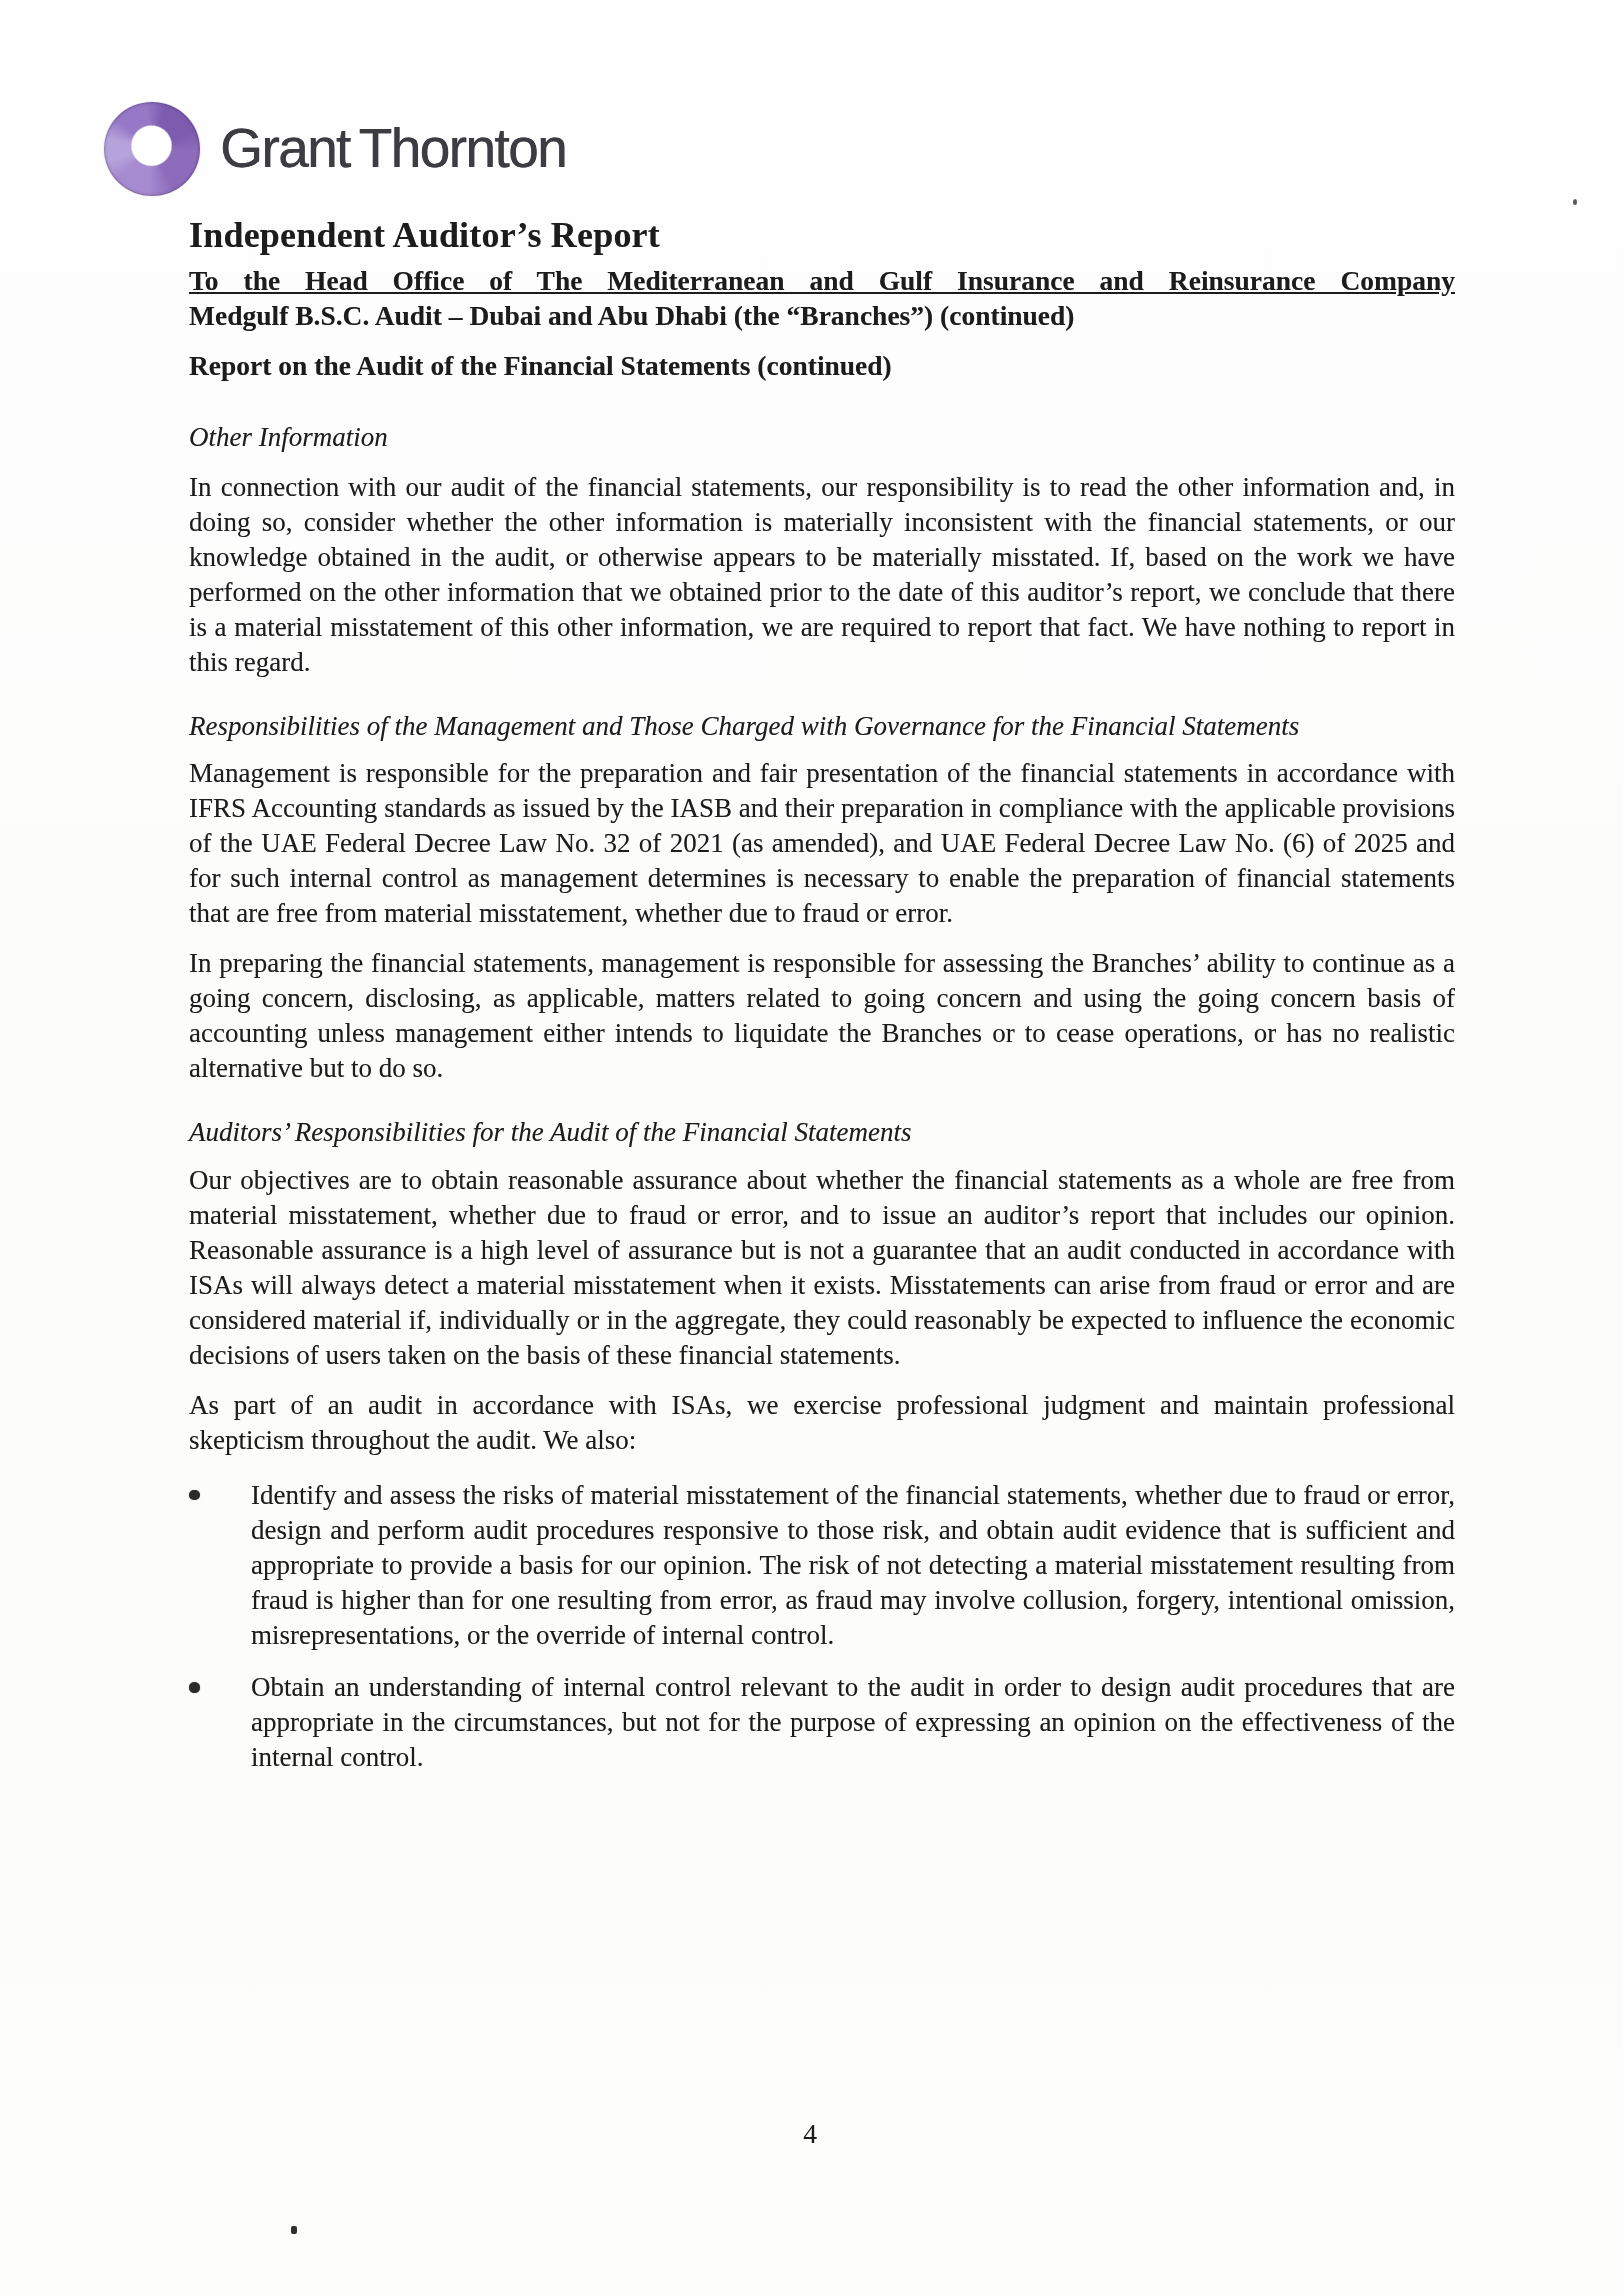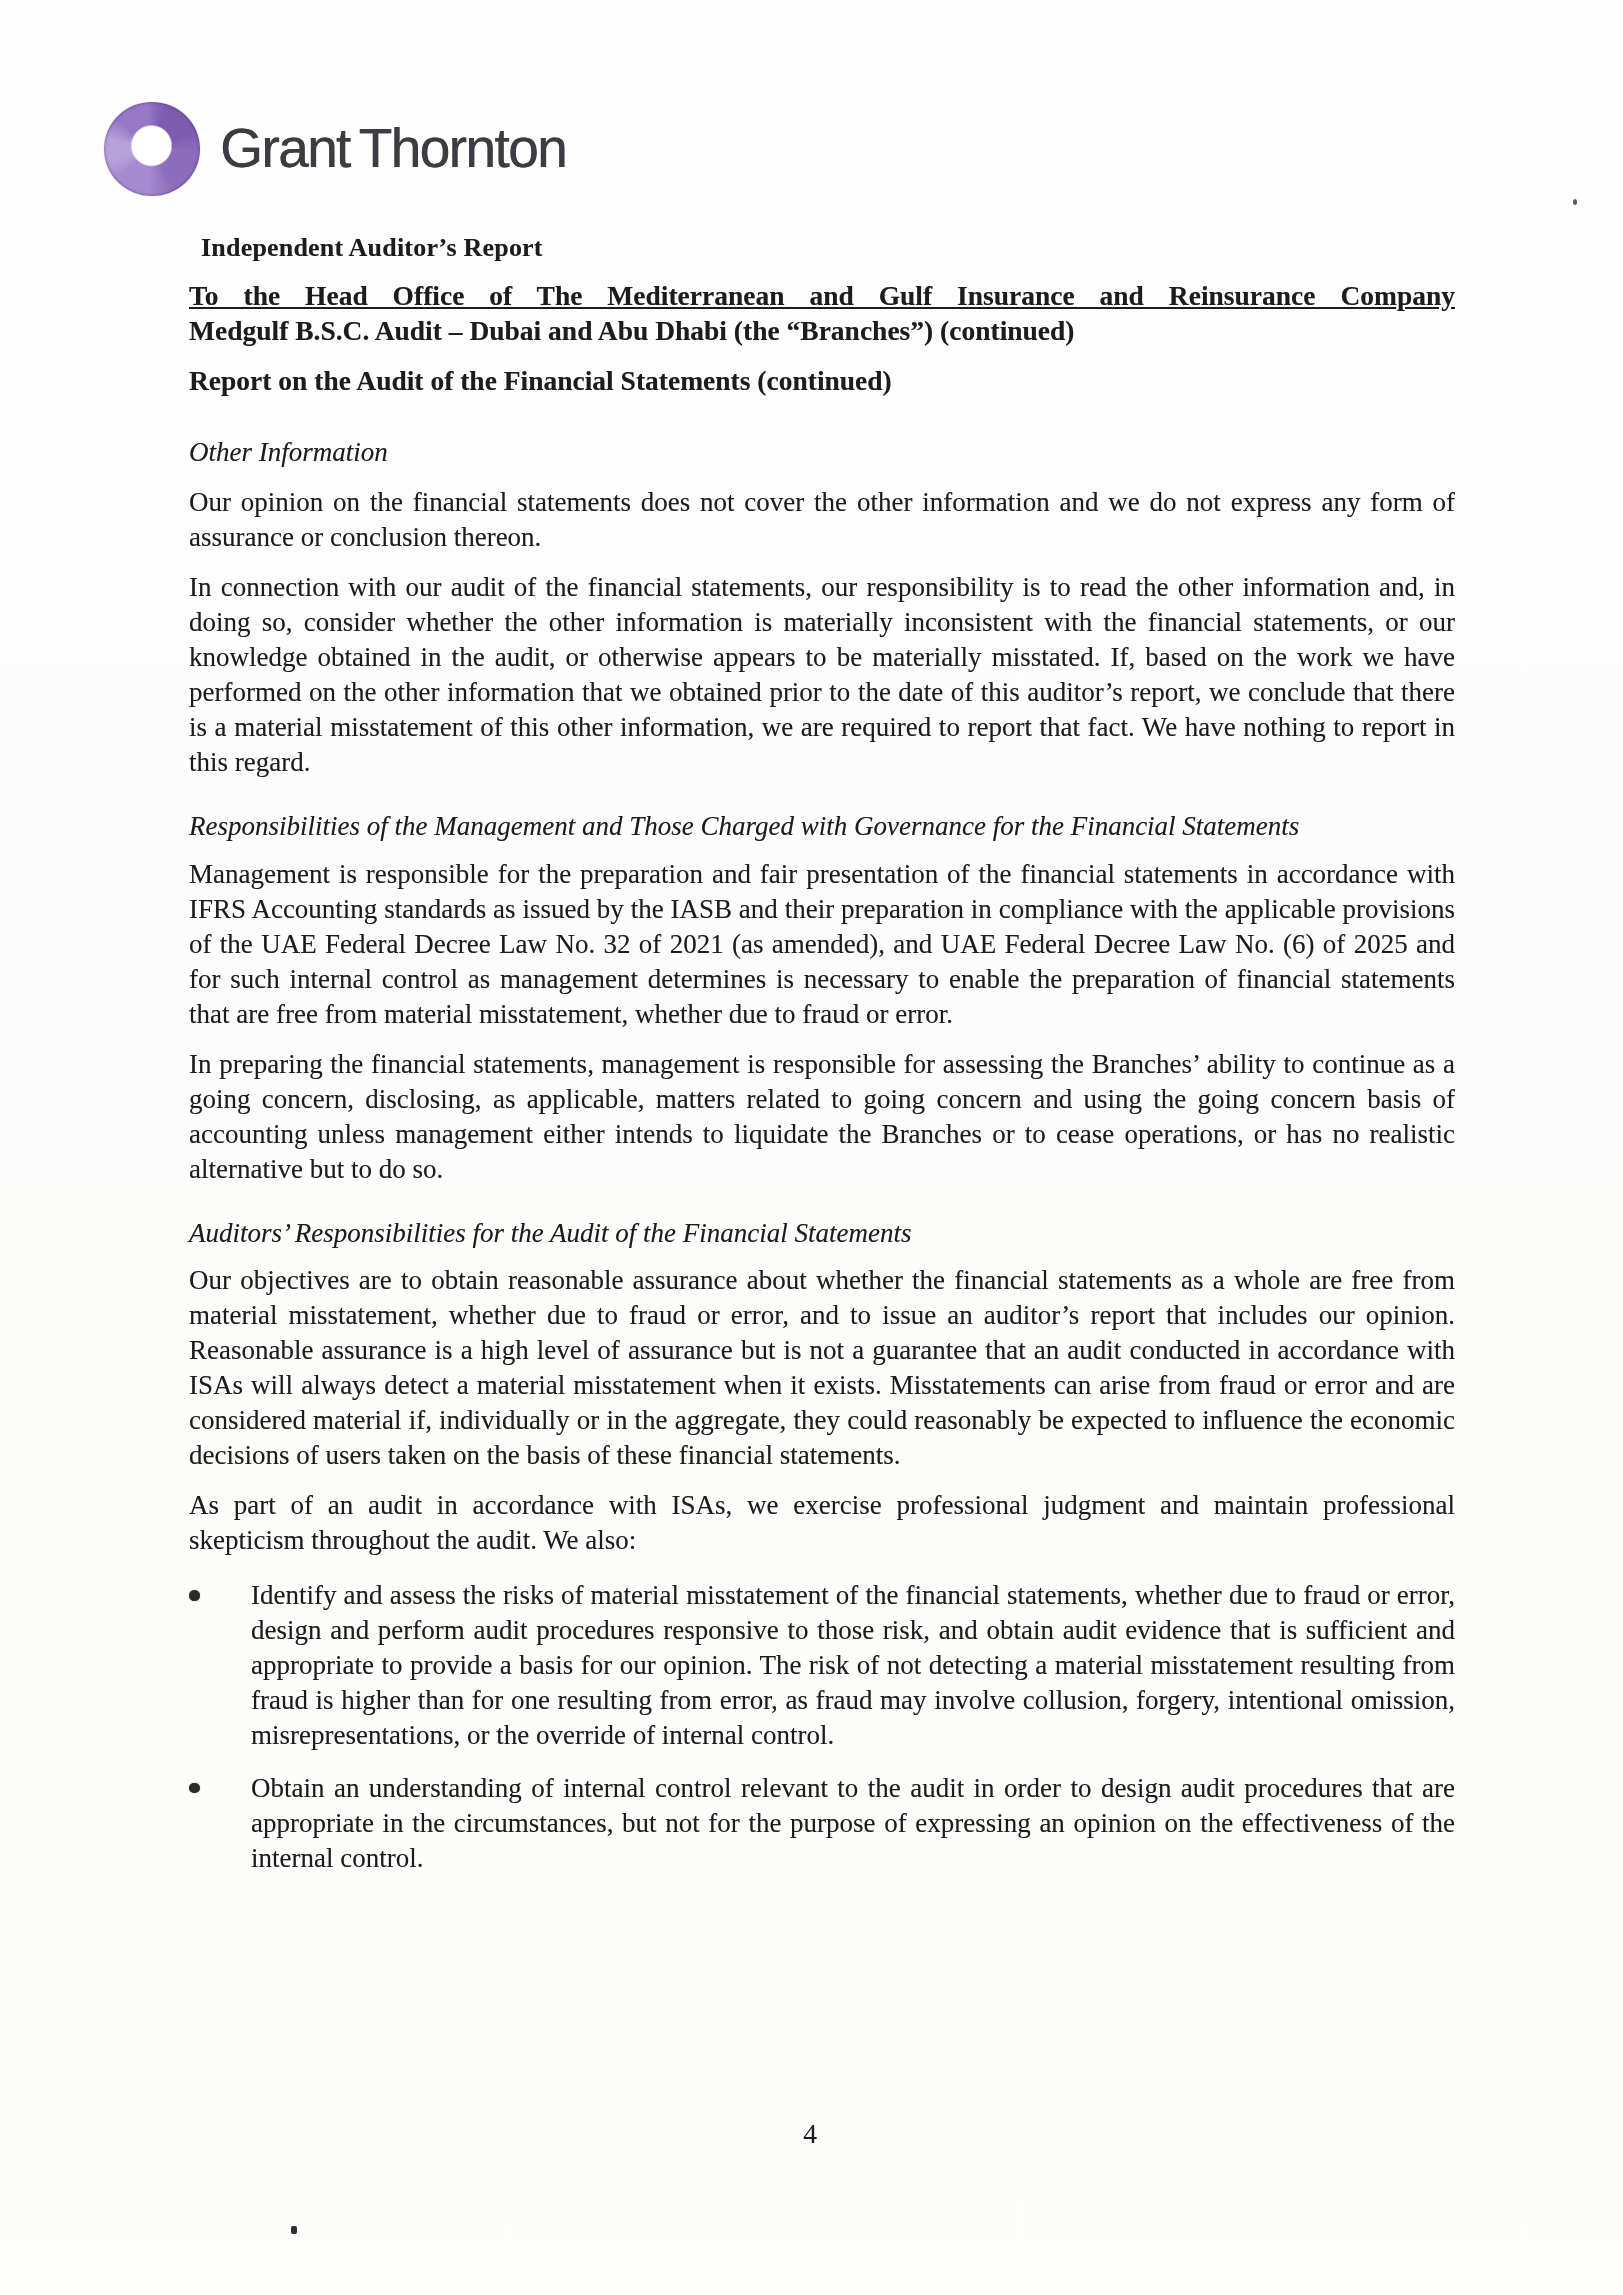--- a/index.html
+++ b/index.html
@@ -45,22 +45,22 @@
   .speck { position: absolute; border-radius: 50%; }
   .speck-tr { left: 1573px; top: 199px; width: 4.4px; height: 5.6px; background: #5a5a5a; }
   .speck-bl { left: 291px; top: 2226px; width: 6.2px; height: 7.5px; background: #2f2f2f; border-radius: 30%; }
 
   
   .content {
     position: absolute; left: 189px; top: 217px; width: 1266px;
     text-shadow: 0 0 0.6px rgba(25,25,25,0.35);
   }
   .doc-title {
-    font-size: 26px; line-height: 37px; font-weight: 700;
-    letter-spacing: 0.2px; margin: 12px;
+    font-size: 36px; line-height: 37px; font-weight: 700;
+    letter-spacing: 0.2px; margin: 0;
   }
   .addressee-line-1 {
     margin-top: 8.7px;
     font-size: 27.5px; line-height: 35px; font-weight: 700;
     text-align: justify; text-align-last: justify; text-decoration: underline;
   }
   .addressee-line-2 {
     font-size: 27.5px; line-height: 35px; font-weight: 700;
   }
   .report-heading {
@@ -127,21 +127,20 @@
   <div class="content">
 
     <div class="doc-title">Independent Auditor’s Report</div>
 
     <div class="addressee-line-1">To the Head Office of The Mediterranean and Gulf Insurance and Reinsurance Company</div>
     <div class="addressee-line-2">Medgulf B.S.C. Audit – Dubai and Abu Dhabi (the “Branches”) (continued)</div>
 
     <div class="report-heading">Report on the Audit of the Financial Statements (continued)</div>
 
     <div class="section-heading mt-section">Other Information</div>
-    <p class="para mt-para">Our opinion on the financial statements does not cover the other information and we do not express any form of assurance or conclusion thereon.</p>
     <p class="para mt-para"><span>In connection with our audit of the financial statements, our responsibility is to read the other information and, in doing so, consider whether the other information is materially inconsistent with the financial statements, or our knowledge obtained in the audit, or otherwise appears to be materially misstated. If, based on the work we have performed on the other information that we obtained prior to the date of this auditor’s report, we conclude that there is a material misstatement of this </span><span class="dotted-underline">other information, we are required</span><span> to report that fact. We have nothing to report in this regard.</span></p>
 
     <div class="section-heading mt-section-mid">Responsibilities of the Management and Those Charged with Governance for the Financial Statements</div>
     <p class="para mt-after-heading">Management is responsible for the preparation and fair presentation of the financial statements in accordance with IFRS Accounting standards as issued by the IASB and their preparation in compliance with the applicable provisions of the UAE Federal Decree Law No. 32 of 2021 (as amended), and UAE Federal Decree Law No. (6) of 2025 and for such internal control as management determines is necessary to enable the preparation of financial statements that are free from material misstatement, whether due to fraud or error.</p>
     <p class="para mt-para">In preparing the financial statements, management is responsible for assessing the Branches’ ability to continue as a going concern, disclosing, as applicable, matters related to going concern and using the going concern basis of accounting unless management either intends to liquidate the Branches or to cease operations, or has no realistic alternative but to do so.</p>
 
     <div class="section-heading mt-section-mid">Auditors’ Responsibilities for the Audit of the Financial Statements</div>
     <p class="para mt-after-heading">Our objectives are to obtain reasonable assurance about whether the financial statements as a whole are free from material misstatement, whether due to fraud or error, and to issue an auditor’s report that includes our opinion. Reasonable assurance is a high level of assurance but is not a guarantee that an audit conducted in accordance with ISAs will always detect a material misstatement when it exists. Misstatements can arise from fraud or error and are considered material if, individually or in the aggregate, they could reasonably be expected to influence the economic decisions of users taken on the basis of these financial statements.</p>
     <p class="para mt-para">As part of an audit in accordance with ISAs, we exercise professional judgment and maintain professional skepticism throughout the audit. We also:</p>
 

